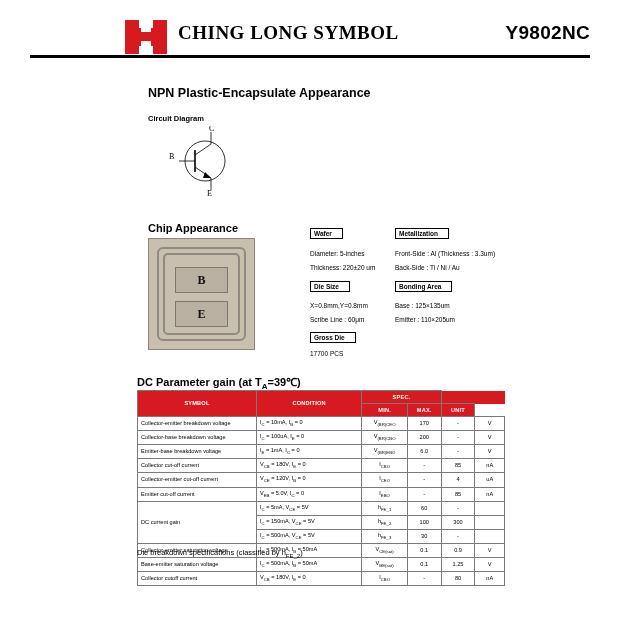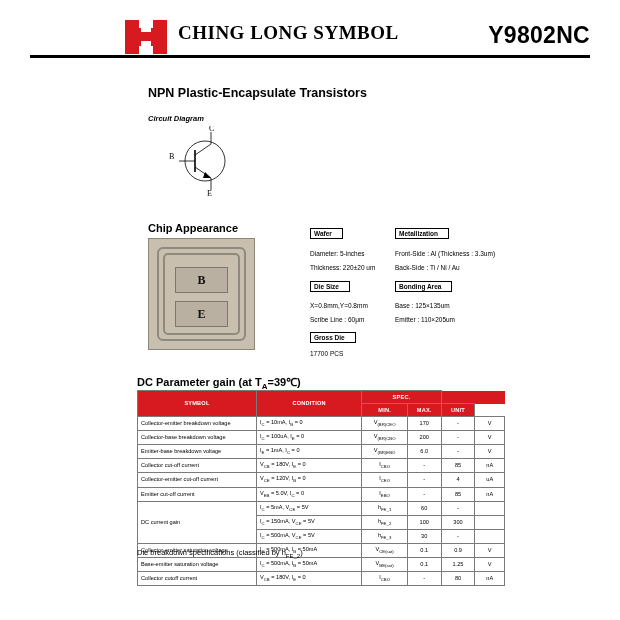--- a/index.html
+++ b/index.html
@@ -27,34 +27,34 @@
   .logo .notch{position:absolute;left:14px;top:-1px;width:14px;height:9px;background:#fff;}
   .logo .notch2{position:absolute;left:14px;top:26px;width:14px;height:9px;background:#fff;}
 
   .company{
     position:absolute;left:148px;top:4px;
     font-size:19px;font-weight:bold;letter-spacing:.5px;
     font-family:"Liberation Serif", serif;
   }
   .partno{
     position:absolute;right:0;top:4px;
-    font-size:23px;font-weight:bold;letter-spacing:.3px;
+    font-size:19px;font-weight:bold;letter-spacing:.3px;
   }
   .hrule{
     position:absolute;left:0;right:0;top:37px;height:3px;background:#000;
   }
 
   
   .title-main{
     position:absolute;left:148px;top:68px;
     font-size:12.5px;font-weight:bold;
   }
   .sub-circuit{
     position:absolute;left:148px;top:96px;
-    font-size:7.5px;font-weight:bold;font-style:italic;
+    font-size:7.5px;font-weight:bold;
   }
   .sub-chip{
     position:absolute;left:148px;top:204px;
     font-size:11px;font-weight:bold;
   }
   .sub-dc{
     position:absolute;left:137px;top:356px;
     font-size:11px;font-weight:bold;
   }
   .sub-dc sub{font-size:8px;}
@@ -151,21 +151,21 @@
       <div class="bar"></div>
       <div class="blockr"></div>
       <div class="notch"></div>
       <div class="notch2"></div>
     </div>
     <div class="company">CHING LONG SYMBOL</div>
     <div class="partno">Y9802NC</div>
     <div class="hrule"></div>
   </div>
 
-  <div class="title-main">NPN Plastic-Encapsulate Transistors</div>
+  <div class="title-main">NPN Plastic-Encapsulate Appearance</div>
   <div class="sub-circuit">Circuit Diagram</div>
 
   <div class="circuit">
     <svg width="90" height="70" viewBox="0 0 90 70">
       <circle cx="40" cy="35" r="20" fill="none" stroke="#000" stroke-width="0.8"></circle>
       <line x1="30" y1="24" x2="30" y2="46" stroke="#000" stroke-width="1.6"></line>
       <line x1="14" y1="35" x2="30" y2="35" stroke="#000" stroke-width="0.8"></line>
       <line x1="30" y1="29" x2="46" y2="18" stroke="#000" stroke-width="0.8"></line>
       <line x1="46" y1="18" x2="46" y2="6" stroke="#000" stroke-width="0.8"></line>
       <line x1="30" y1="41" x2="46" y2="52" stroke="#000" stroke-width="0.8"></line>

